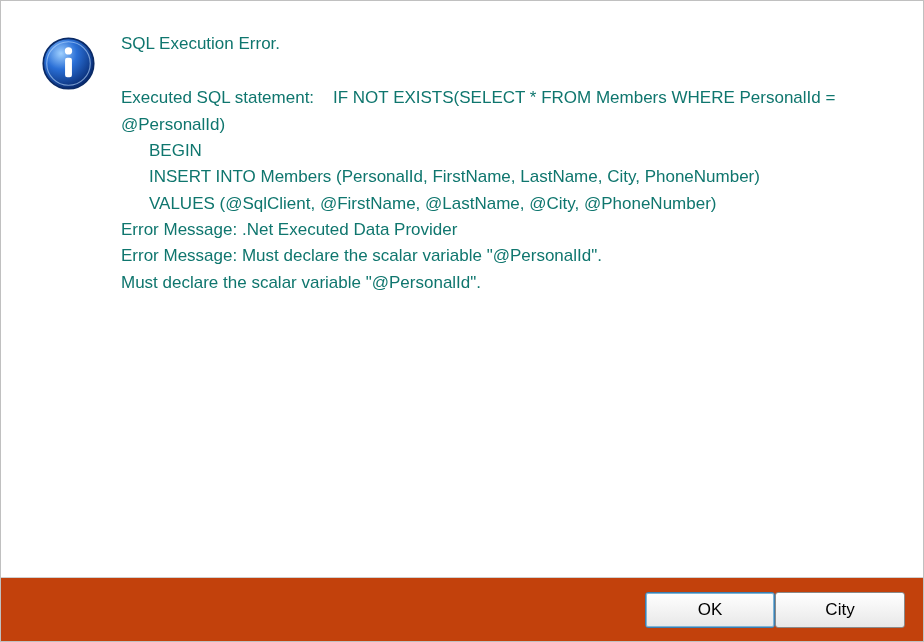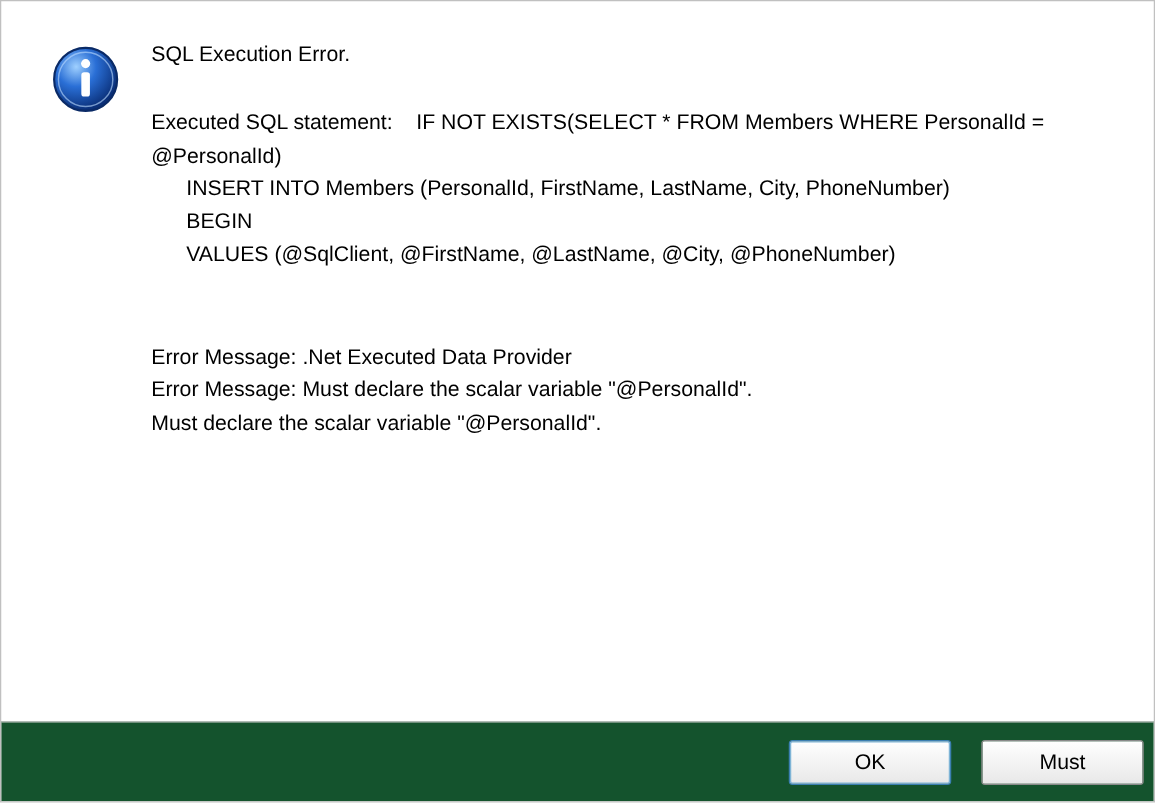--- a/index.html
+++ b/index.html
@@ -26,44 +26,43 @@
       flex: 0 0 60px;
       margin-right: 20px;
       padding-top: 5px;
     }
     .info-icon {
       width: 55px;
       height: 55px;
     }
     .text-col {
       flex: 1;
-      color: #000000;
+      color: #0f766e;
       line-height: 1.55;
     }
     .title-line {
       margin-bottom: 28px;
     }
     .stmt-block {
-      margin-bottom: 56px;
     }
     .error-block {
     }
     .button-bar {
       position: absolute;
       bottom: 0;
       left: 0;
       right: 0;
       height: 64px;
       border-top: 1px solid #d0d0d0;
-      background: #14532d;
+      background: #c2410c;
       display: flex;
       justify-content: flex-end;
       align-items: center;
-      padding: 0 8px;
-      gap: 24px;
+      padding: 0 18px;
+      gap: 0;
     }
     .btn {
       min-width: 130px;
       height: 36px;
       font-family: "Segoe UI", Tahoma, sans-serif;
       font-size: 17px;
       background: linear-gradient(#ffffff, #e8e8e8);
       border: 1px solid #8a8a8a;
       border-radius: 3px;
       cursor: pointer;
@@ -99,33 +98,33 @@
     </svg>
   </div>
 
   <div class="text-col">
     <div class="title-line">SQL Execution Error.</div>
 
     <div class="stmt-block">
       <span class="seg">
         <span>Executed SQL statement:</span>&nbsp;&nbsp;&nbsp;&nbsp;<span>IF NOT EXISTS(SELECT * FROM Members WHERE PersonalId = @PersonalId)</span>
       </span>
+      <span class="seg ind">BEGIN</span>
       <span class="seg ind">INSERT INTO Members (PersonalId, FirstName, LastName, City, PhoneNumber)</span>
-      <span class="seg ind">BEGIN</span>
       <span class="seg ind">VALUES (@SqlClient, @FirstName, @LastName, @City, @PhoneNumber)</span>
     </div>
 
     <div class="error-block">
       <span class="seg">
         <span>Error Message:</span> <span>.Net Executed Data Provider</span>
       </span>
       <span class="seg">
         <span>Error Message:</span> <span>Must declare the scalar variable "@PersonalId".</span>
       </span>
       <span class="seg">Must declare the scalar variable "@PersonalId".</span>
     </div>
   </div>
 </div>
 
 <div class="button-bar">
   <button class="btn default">OK</button>
-  <button class="btn">Must</button>
+  <button class="btn">City</button>
 </div>
 
 </body></html>

